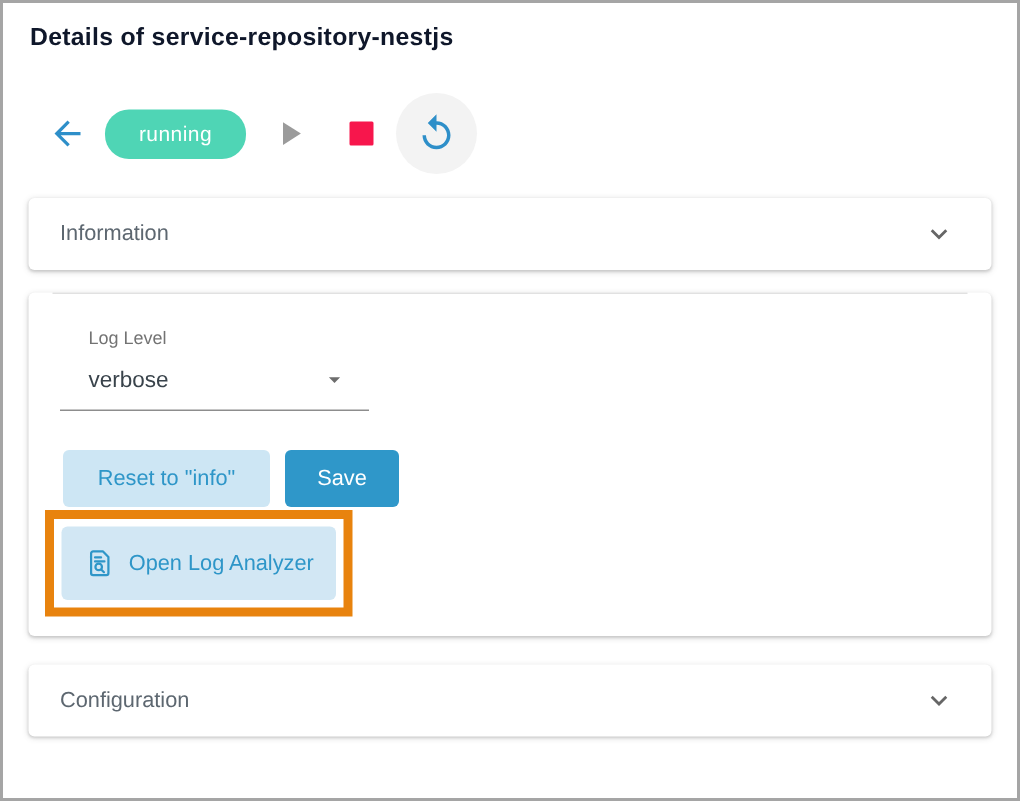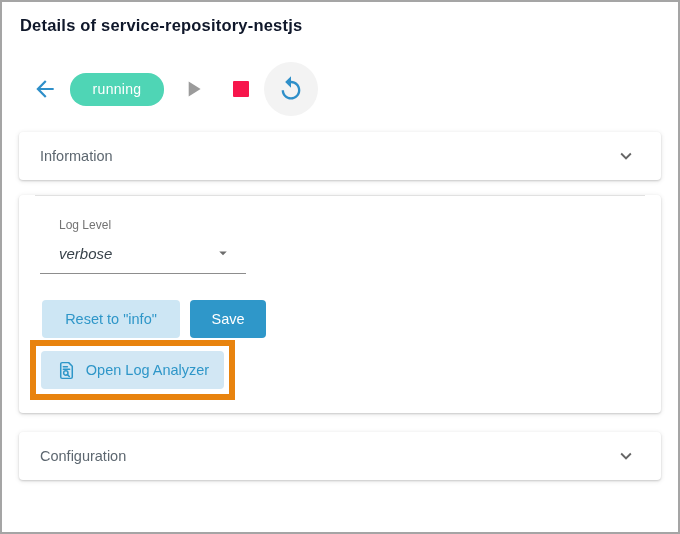--- a/index.html
+++ b/index.html
@@ -97,21 +97,21 @@
   .ff-label {
     display:block;
     padding-left:19px;
     font-size:12px;
     line-height:14px;
     color:#737373;
     margin-bottom:12px;
   }
   .ff-value-row {
     display:flex; 
-    padding-left:19px; padding-right:14px;font-style:italic;
+    padding-left:19px; padding-right:14px;
   }
   .ff-value {
     flex:1;
     font-size:15px;
     line-height:20px;
     color:#39434b;
   }
 
   
   .btn-row { display:flex; margin-top:26px; }
@@ -135,21 +135,21 @@
 
   .annotation-highlight {
     display:inline-block;
     margin-top:2px;
     margin-left:-12px;
     border:6px solid #e8830e;
     padding:5px;
     background:transparent;
   }
   .btn-analyzer {
-    width:183px; height:38px;
+    width:183px; height:49px;
     display:flex; align-items:center; justify-content:center;
     gap:9px;
     background:#d2e7f4;
   }
   .btn-analyzer span { color:#2e96c8; }
 </style>
 </head>
 <body>
 
 <div class="screen">

